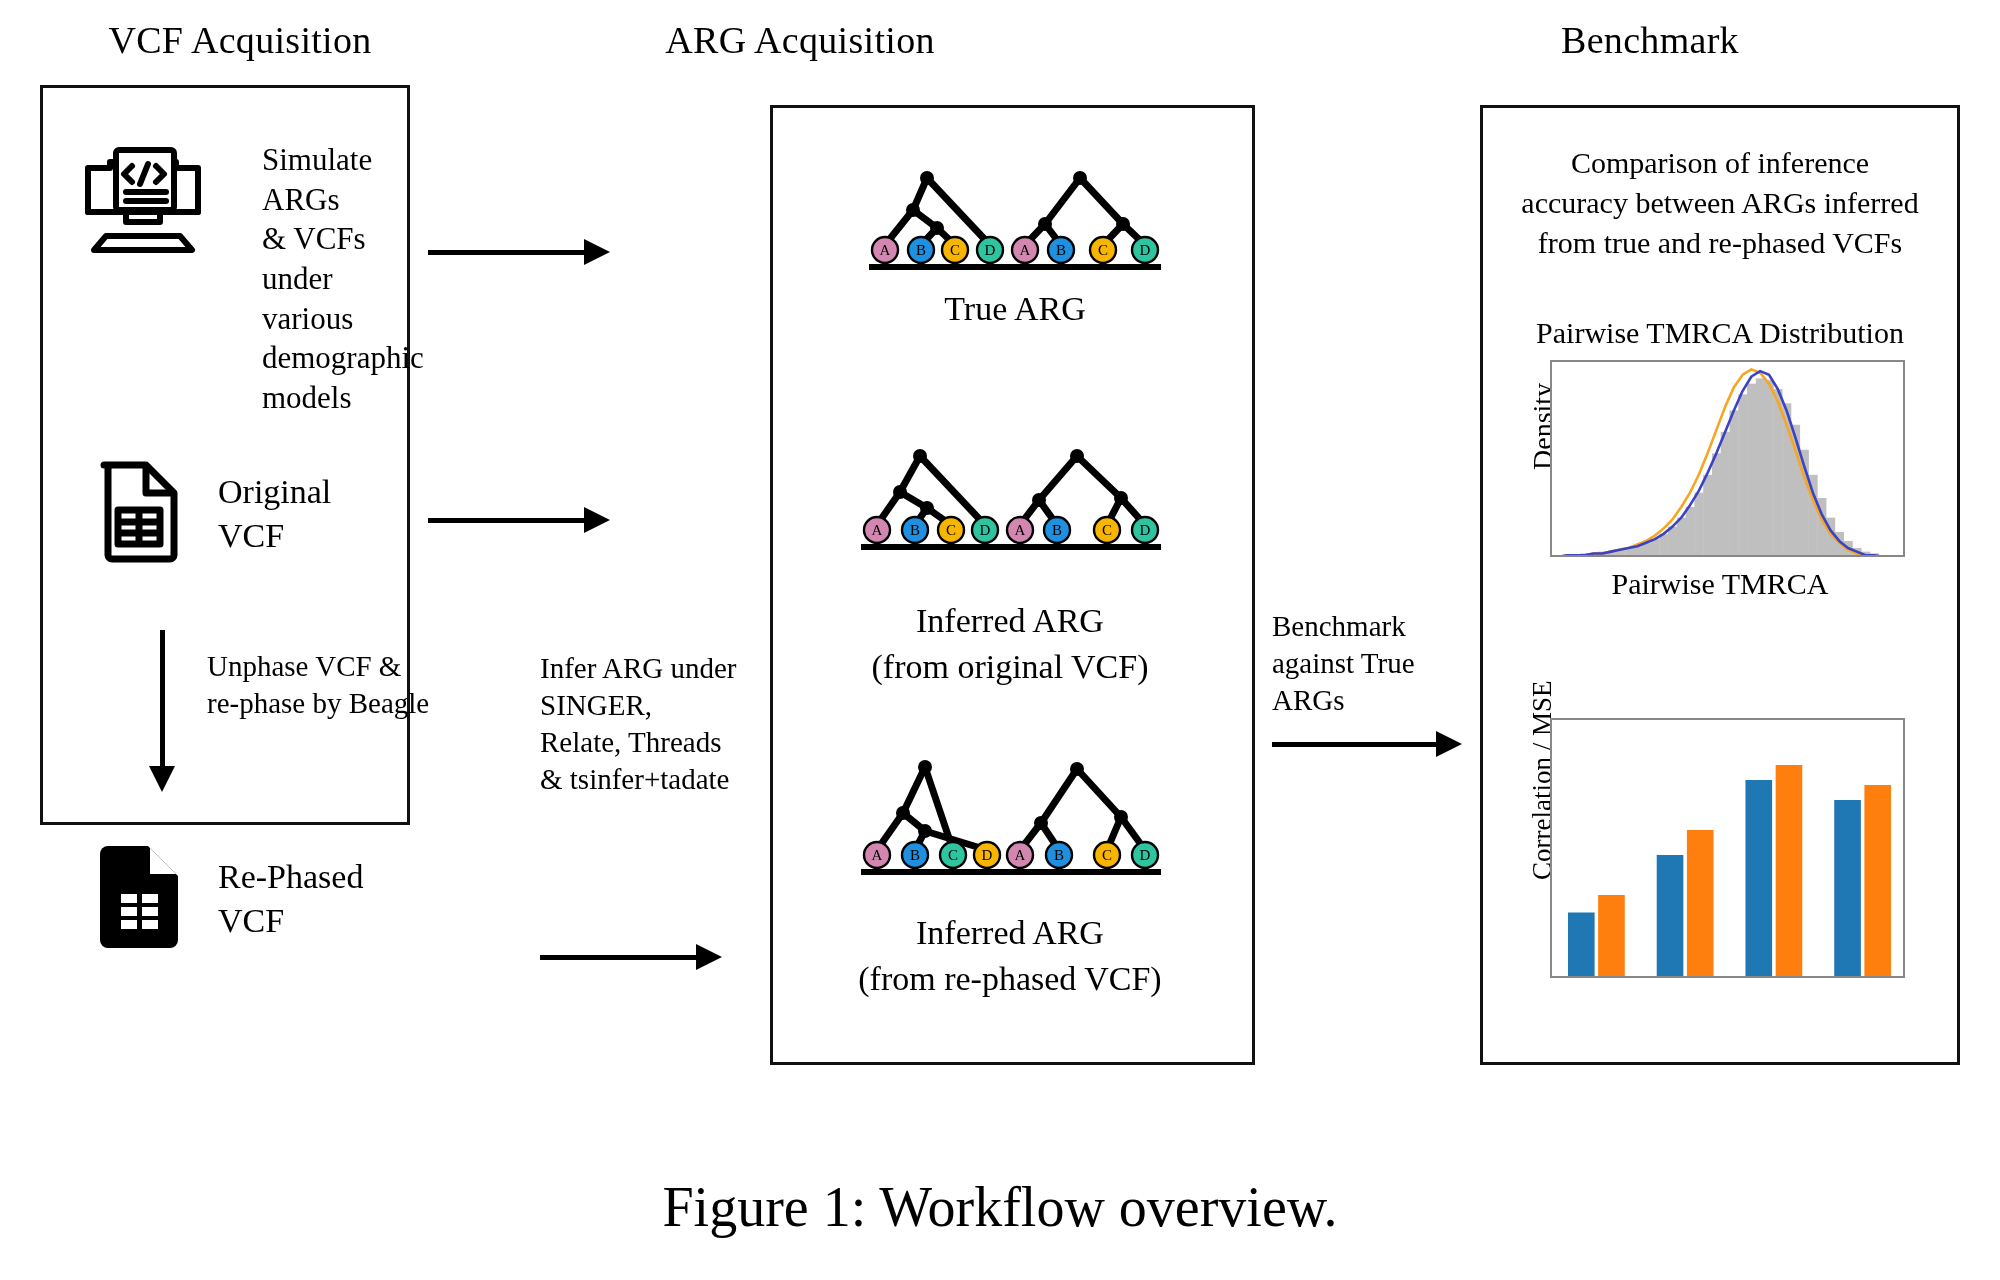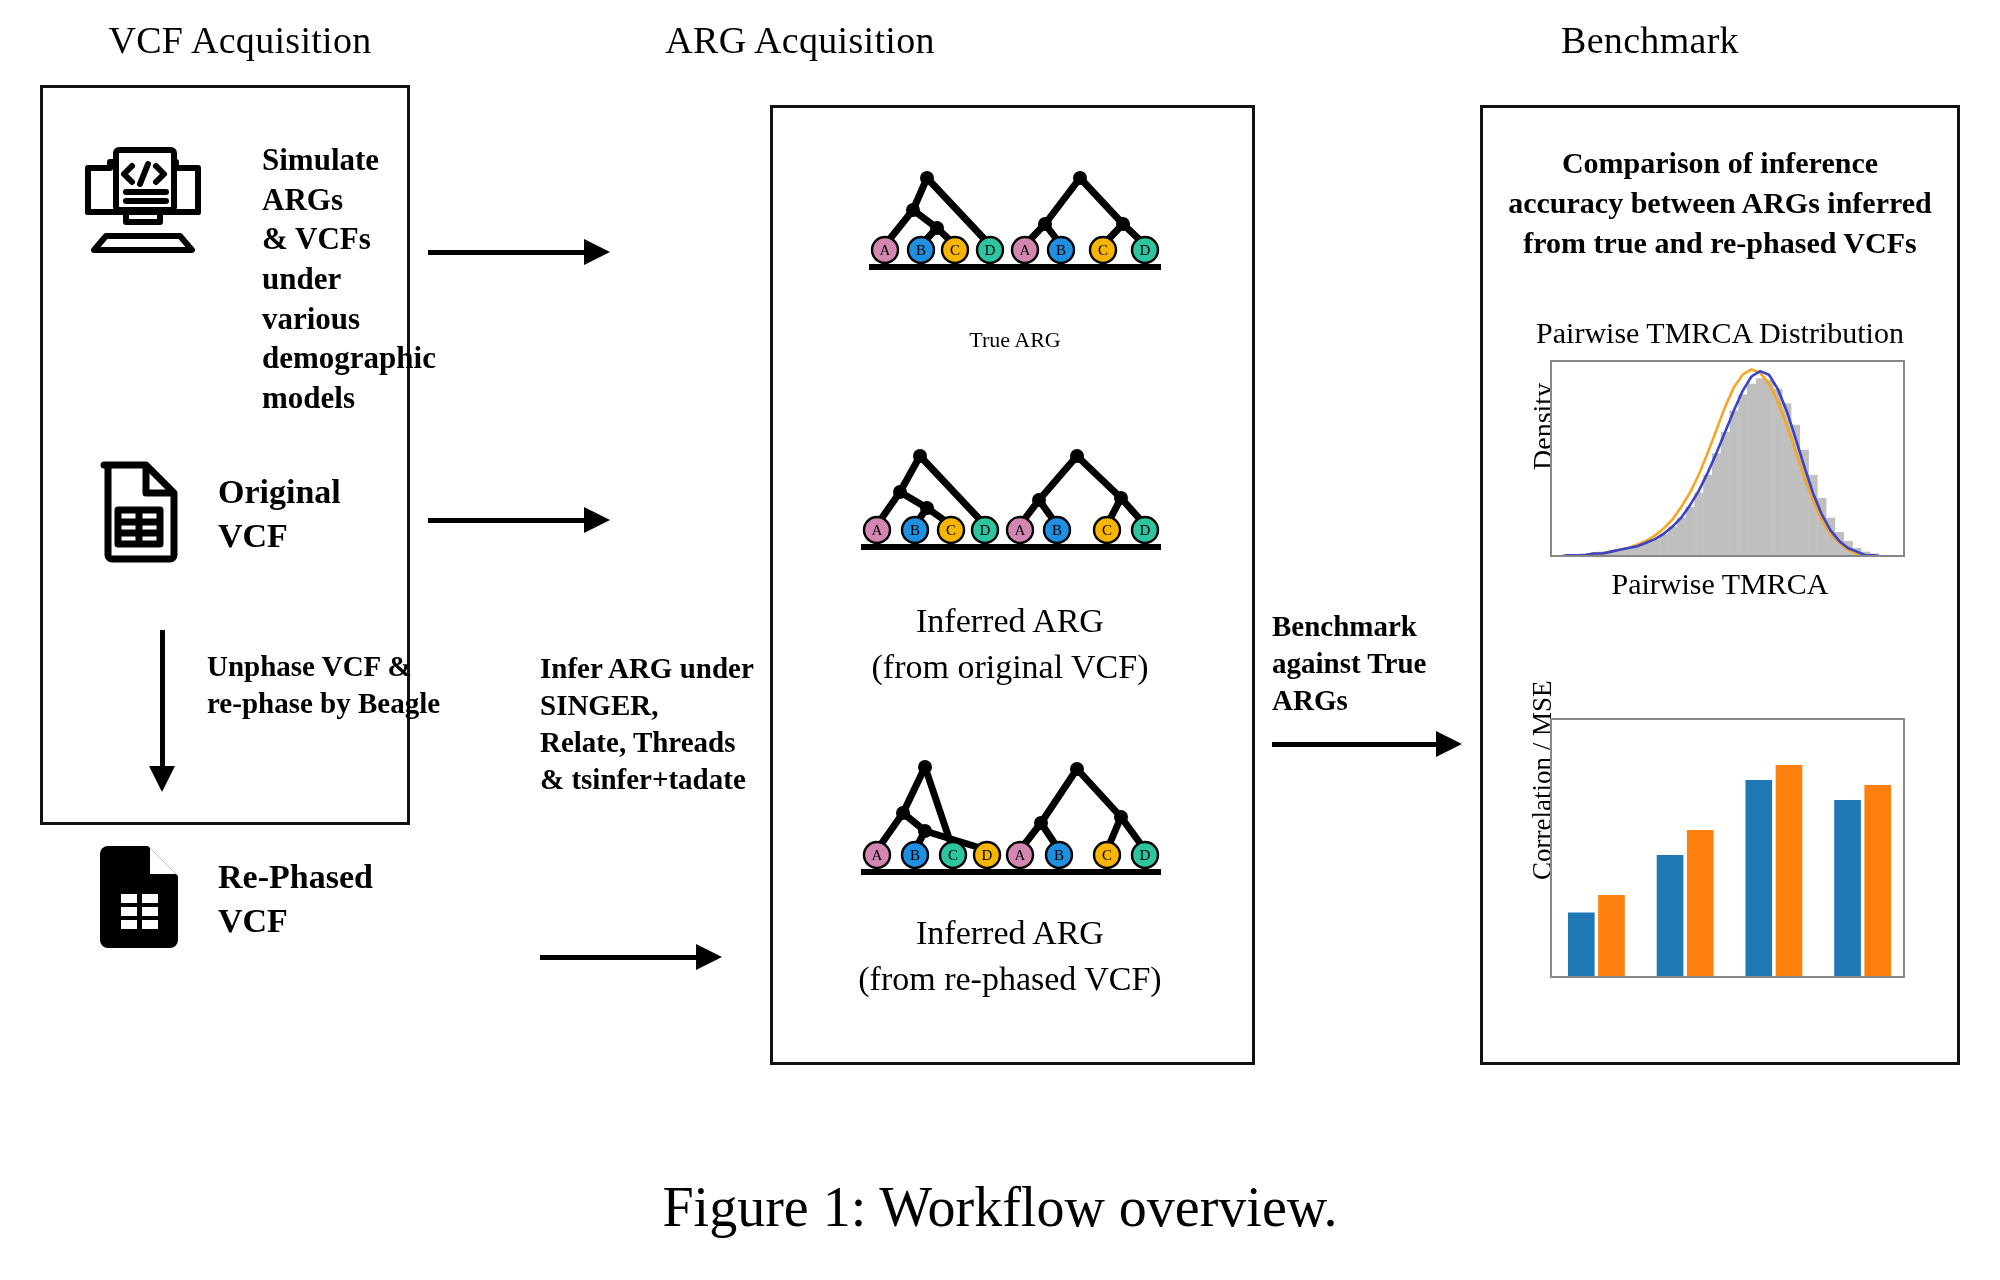--- a/index.html
+++ b/index.html
@@ -2,21 +2,21 @@
 <html><head>
 <meta charset="utf-8">
 <style>
   html,body{margin:0;padding:0;background:#ffffff;}
   body{width:2000px;height:1280px;position:relative;font-family:"Liberation Serif",serif;color:#000;}
   .stage{position:absolute;inset:0;width:2000px;height:1248px;overflow:hidden;}
 
   .col-title{position:absolute;font-size:38px;letter-spacing:.3px;text-align:center;white-space:nowrap;}
   .panel{position:absolute;border:3px solid #111;background:#fff;box-sizing:border-box;}
 
-  .txt{position:absolute;font-size:31px;line-height:1.28;font-weight:bold;}
+  .txt{position:absolute;font-size:31px;line-height:1.28;}
   .txt.center{text-align:center;}
 
   .icon-box{position:absolute;}
 
   
   .arrow-h{position:absolute;height:0;}
   .arrow-h .shaft{position:absolute;left:0;top:0;height:5px;background:#000;}
   .arrow-h .head{position:absolute;top:-11px;width:0;height:0;border-top:13px solid transparent;border-bottom:13px solid transparent;border-left:26px solid #000;}
   .arrow-v{position:absolute;width:0;}
   .arrow-v .shaft{position:absolute;left:0;top:0;width:5px;background:#000;}
@@ -184,21 +184,21 @@
           <text x="135" y="105">D</text>
         <text x="170" y="105">A</text>
           <text x="206" y="105">B</text>
         <text x="248" y="105">C</text>
           <text x="290" y="105">D</text>
       </g>
       <line x1="14" y1="117" x2="306" y2="117" stroke="#000" stroke-width="6"></line>
     </svg>
   </div>
 
-  <div class="sub-title" style="left:855px;top:290px;width:320px;font-size:22px;margin-top:37px;">
+  <div class="sub-title" style="left:855px;top:290px;width:320px;font-size:34px;">
     <div>True ARG</div>
   </div>
 
   <div class="icon-box" style="left:845px;top:430px;width:330px;height:120px;">
     <svg viewBox="0 0 330 120" width="330" height="120">
       <g stroke="#000" stroke-width="7" stroke-linecap="round" fill="none">
 
         <line x1="32" y1="95" x2="55" y2="62"></line>
         <line x1="55" y1="62" x2="75" y2="26"></line>
         <line x1="75" y1="26" x2="140" y2="95"></line>

